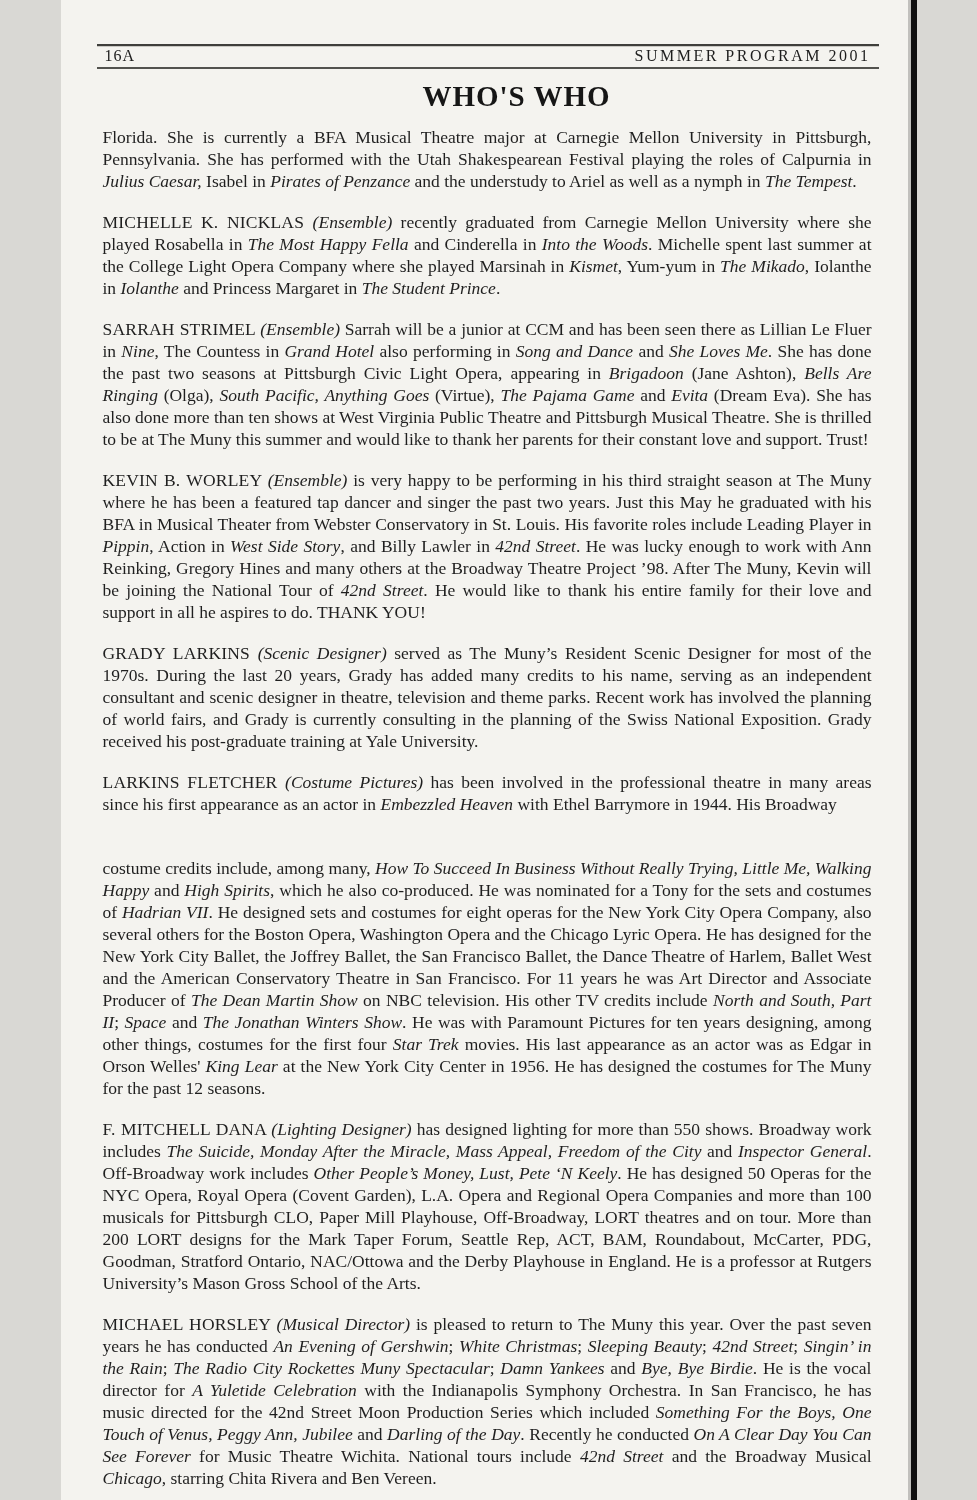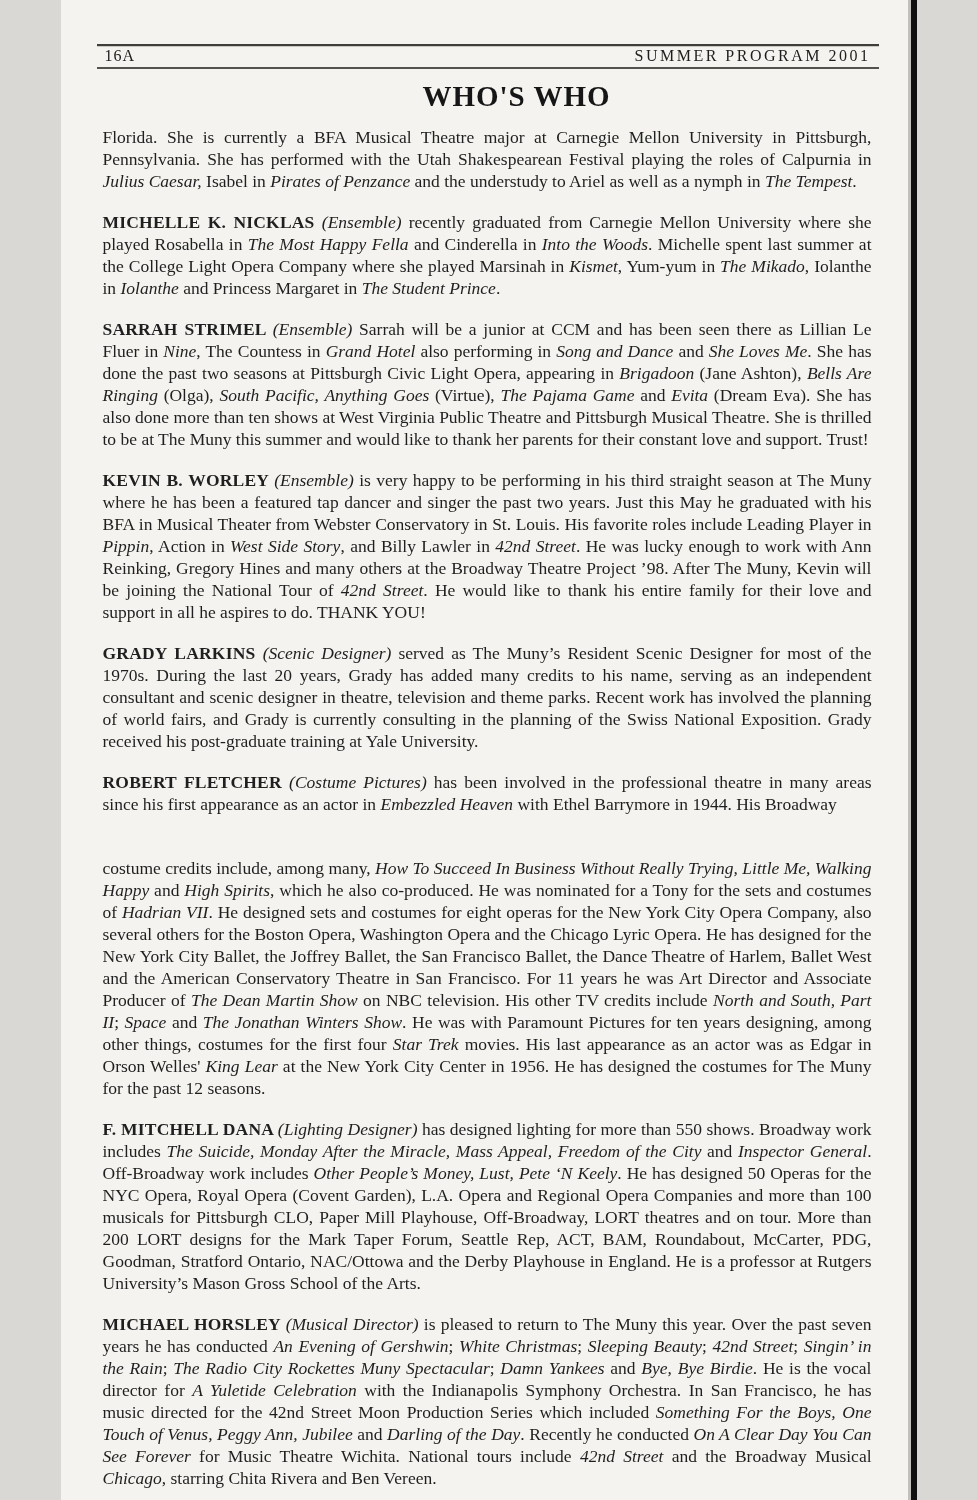--- a/index.html
+++ b/index.html
@@ -44,21 +44,21 @@
     position:absolute;top:126px;left:42px;right:45px;z-index:1;
     display:flex;gap:23px;flex-direction:column;
   }
   .col{flex:1 1 0;}
   .col p{
     margin:0 0 19px 0;
     font-size:17.5px;line-height:22px;
     text-align:justify;
     color:#1f1f1f;
   }
-  .seg-b{font-weight:700;letter-spacing:.2px;}
+  .seg-b{font-weight:400;letter-spacing:.2px;}
   .seg-i{font-style:italic;}
   .artifact-dots{
     position:absolute;left:903px;top:1022px;z-index:1;
     font-size:13px;color:#6c6c68;letter-spacing:4px;
   }
 </style>
 </head>
 <body>
 
 <div class="page">
@@ -78,21 +78,21 @@
   <div class="watermark">
   </div>
 
   <div class="content">
     <div class="col col-left">
       <p><span class="seg-n">Florida. She is currently a BFA Musical Theatre major at Carnegie Mellon University in Pittsburgh, Pennsylvania. She has performed with the Utah Shakespearean Festival playing the roles of Calpurnia in </span><span class="seg-i">Julius Caesar,</span><span class="seg-n"> Isabel in </span><span class="seg-i">Pirates of Penzance</span><span class="seg-n"> and the understudy to Ariel as well as a nymph in </span><span class="seg-i">The Tempest</span><span class="seg-n">.</span></p>
       <p><span class="seg-b">MICHELLE K. NICKLAS </span><span class="seg-i">(Ensemble)</span><span class="seg-n"> recently graduated from Carnegie Mellon University where she played Rosabella in </span><span class="seg-i">The Most Happy Fella</span><span class="seg-n"> and Cinderella in </span><span class="seg-i">Into the Woods</span><span class="seg-n">. Michelle spent last summer at the College Light Opera Company where she played Marsinah in </span><span class="seg-i">Kismet</span><span class="seg-n">, Yum-yum in </span><span class="seg-i">The Mikado</span><span class="seg-n">, Iolanthe in </span><span class="seg-i">Iolanthe</span><span class="seg-n"> and Princess Margaret in </span><span class="seg-i">The Student Prince</span><span class="seg-n">.</span></p>
       <p><span class="seg-b">SARRAH STRIMEL </span><span class="seg-i">(Ensemble)</span><span class="seg-n"> Sarrah will be a junior at CCM and has been seen there as Lillian Le Fluer in </span><span class="seg-i">Nine</span><span class="seg-n">, The Countess in </span><span class="seg-i">Grand Hotel</span><span class="seg-n">  also performing in </span><span class="seg-i">Song and Dance</span><span class="seg-n"> and </span><span class="seg-i">She Loves Me</span><span class="seg-n">.  She has done the past two seasons at Pittsburgh Civic Light Opera, appearing in </span><span class="seg-i">Brigadoon</span><span class="seg-n"> (Jane Ashton), </span><span class="seg-i">Bells Are Ringing</span><span class="seg-n"> (Olga), </span><span class="seg-i">South Pacific, Anything Goes</span><span class="seg-n"> (Virtue), </span><span class="seg-i">The Pajama Game</span><span class="seg-n"> and </span><span class="seg-i">Evita</span><span class="seg-n"> (Dream Eva).  She has also done more than ten shows at West Virginia Public Theatre and Pittsburgh Musical Theatre.  She is thrilled to be at The Muny this summer and would like to thank her parents for their constant love and support. Trust!</span></p>
       <p><span class="seg-b">KEVIN B. WORLEY </span><span class="seg-i">(Ensemble)</span><span class="seg-n"> is very happy to be performing in his third straight season at The Muny where he has been a featured tap dancer and singer the past two years. Just this May he graduated with his BFA in Musical Theater from Webster Conservatory in St. Louis. His favorite roles include Leading Player in </span><span class="seg-i">Pippin</span><span class="seg-n">, Action in </span><span class="seg-i">West Side Story</span><span class="seg-n">, and Billy Lawler in </span><span class="seg-i">42nd Street</span><span class="seg-n">. He was lucky enough to work with Ann Reinking, Gregory Hines and many others at the Broadway Theatre Project ’98. After The Muny, Kevin will be joining the National Tour of </span><span class="seg-i">42nd Street</span><span class="seg-n">. He would like to thank his entire family for their love and support in all he aspires to do.  THANK YOU!</span></p>
       <p><span class="seg-b">GRADY LARKINS </span><span class="seg-i">(Scenic Designer)</span><span class="seg-n"> served as The Muny’s Resident Scenic Designer for most of the 1970s. During the last 20 years, Grady has added many credits to his name, serving as an independent consultant and scenic designer in theatre, television and theme parks. Recent work has involved the planning of world fairs,  and Grady is currently consulting in the planning of the Swiss National Exposition. Grady received his post-graduate training at Yale University.</span></p>
-      <p><span class="seg-b">ROBERT FLETCHER </span><span class="seg-i">(Costume Pictures)</span><span class="seg-n"> has been involved in the professional theatre in many areas since his first appearance as an actor in </span><span class="seg-i">Embezzled Heaven</span><span class="seg-n"> with Ethel Barrymore in 1944. His Broadway</span></p>
+      <p><span class="seg-b">LARKINS FLETCHER </span><span class="seg-i">(Costume Pictures)</span><span class="seg-n"> has been involved in the professional theatre in many areas since his first appearance as an actor in </span><span class="seg-i">Embezzled Heaven</span><span class="seg-n"> with Ethel Barrymore in 1944. His Broadway</span></p>
     </div>
     <div class="col col-right">
       <p><span class="seg-n">costume credits include, among many, </span><span class="seg-i">How To Succeed In Business Without Really Trying, Little Me, Walking Happy</span><span class="seg-n"> and </span><span class="seg-i">High Spirits</span><span class="seg-n">, which he also co-produced. He was nominated for a Tony for the sets and costumes of </span><span class="seg-i">Hadrian VII</span><span class="seg-n">. He designed sets and costumes for eight operas for the New York City Opera Company, also several others for the Boston Opera, Washington Opera and the Chicago Lyric Opera. He has designed for the New York City Ballet, the Joffrey Ballet, the San Francisco Ballet, the Dance Theatre of Harlem, Ballet West and the American Conservatory Theatre in San Francisco. For 11 years he was Art Director and Associate Producer of </span><span class="seg-i">The Dean Martin Show</span><span class="seg-n"> on NBC television. His other TV credits include </span><span class="seg-i">North and South, Part II</span><span class="seg-n">; </span><span class="seg-i">Space</span><span class="seg-n"> and </span><span class="seg-i">The Jonathan Winters Show</span><span class="seg-n">. He was with Paramount Pictures for ten years designing, among other things, costumes for the first four </span><span class="seg-i">Star Trek</span><span class="seg-n"> movies. His last appearance as an actor was as Edgar in Orson Welles' </span><span class="seg-i">King Lear</span><span class="seg-n"> at the New York City Center in 1956. He has designed the costumes for The Muny for the past 12 seasons.</span></p>
       <p><span class="seg-b">F. MITCHELL DANA </span><span class="seg-i">(Lighting Designer)</span><span class="seg-n"> has designed lighting for more than 550 shows. Broadway work includes </span><span class="seg-i">The Suicide, Monday After the Miracle, Mass Appeal, Freedom of the City</span><span class="seg-n"> and  </span><span class="seg-i">Inspector General</span><span class="seg-n">. Off-Broadway work includes </span><span class="seg-i">Other People’s Money, Lust, Pete ‘N Keely</span><span class="seg-n">.  He has designed 50 Operas for the NYC Opera, Royal Opera (Covent Garden), L.A. Opera and Regional Opera Companies and more than 100 musicals for Pittsburgh CLO,  Paper Mill Playhouse, Off-Broadway,  LORT theatres and on tour. More than 200 LORT designs for the Mark Taper Forum, Seattle Rep, ACT, BAM, Roundabout, McCarter, PDG, Goodman, Stratford Ontario, NAC/Ottowa and the Derby Playhouse in England. He is a professor at Rutgers University’s Mason Gross School of the Arts.</span></p>
       <p><span class="seg-b">MICHAEL HORSLEY </span><span class="seg-i">(Musical Director)</span><span class="seg-n">  is pleased to return to The Muny this year.  Over the past seven years he has conducted </span><span class="seg-i">An Evening of Gershwin</span><span class="seg-n">; </span><span class="seg-i">White Christmas</span><span class="seg-n">; </span><span class="seg-i">Sleeping Beauty</span><span class="seg-n">; </span><span class="seg-i">42nd Street</span><span class="seg-n">; </span><span class="seg-i">Singin’ in the Rain</span><span class="seg-n">; </span><span class="seg-i">The Radio City Rockettes Muny Spectacular</span><span class="seg-n">; </span><span class="seg-i">Damn Yankees</span><span class="seg-n"> and </span><span class="seg-i">Bye, Bye Birdie</span><span class="seg-n">.  He is the vocal director for </span><span class="seg-i">A Yuletide Celebration</span><span class="seg-n"> with the Indianapolis Symphony Orchestra. In San Francisco, he has music directed for the 42nd Street Moon Production Series which included </span><span class="seg-i">Something For the Boys, One Touch of Venus, Peggy Ann, Jubilee</span><span class="seg-n"> and </span><span class="seg-i">Darling of the Day</span><span class="seg-n">.  Recently he conducted </span><span class="seg-i">On A Clear Day You Can See Forever</span><span class="seg-n"> for Music Theatre Wichita.  National tours include </span><span class="seg-i">42nd Street</span><span class="seg-n"> and the Broadway Musical </span><span class="seg-i">Chicago</span><span class="seg-n">, starring Chita Rivera and Ben Vereen.</span></p>
       <p><span class="seg-b">DAVID SARRAH </span><span class="seg-i">(Sound Designer)</span><span class="seg-n"> Broadway:</span></p>
     </div>
   </div>
 
   <div class="artifact-dots">· . .</div>

